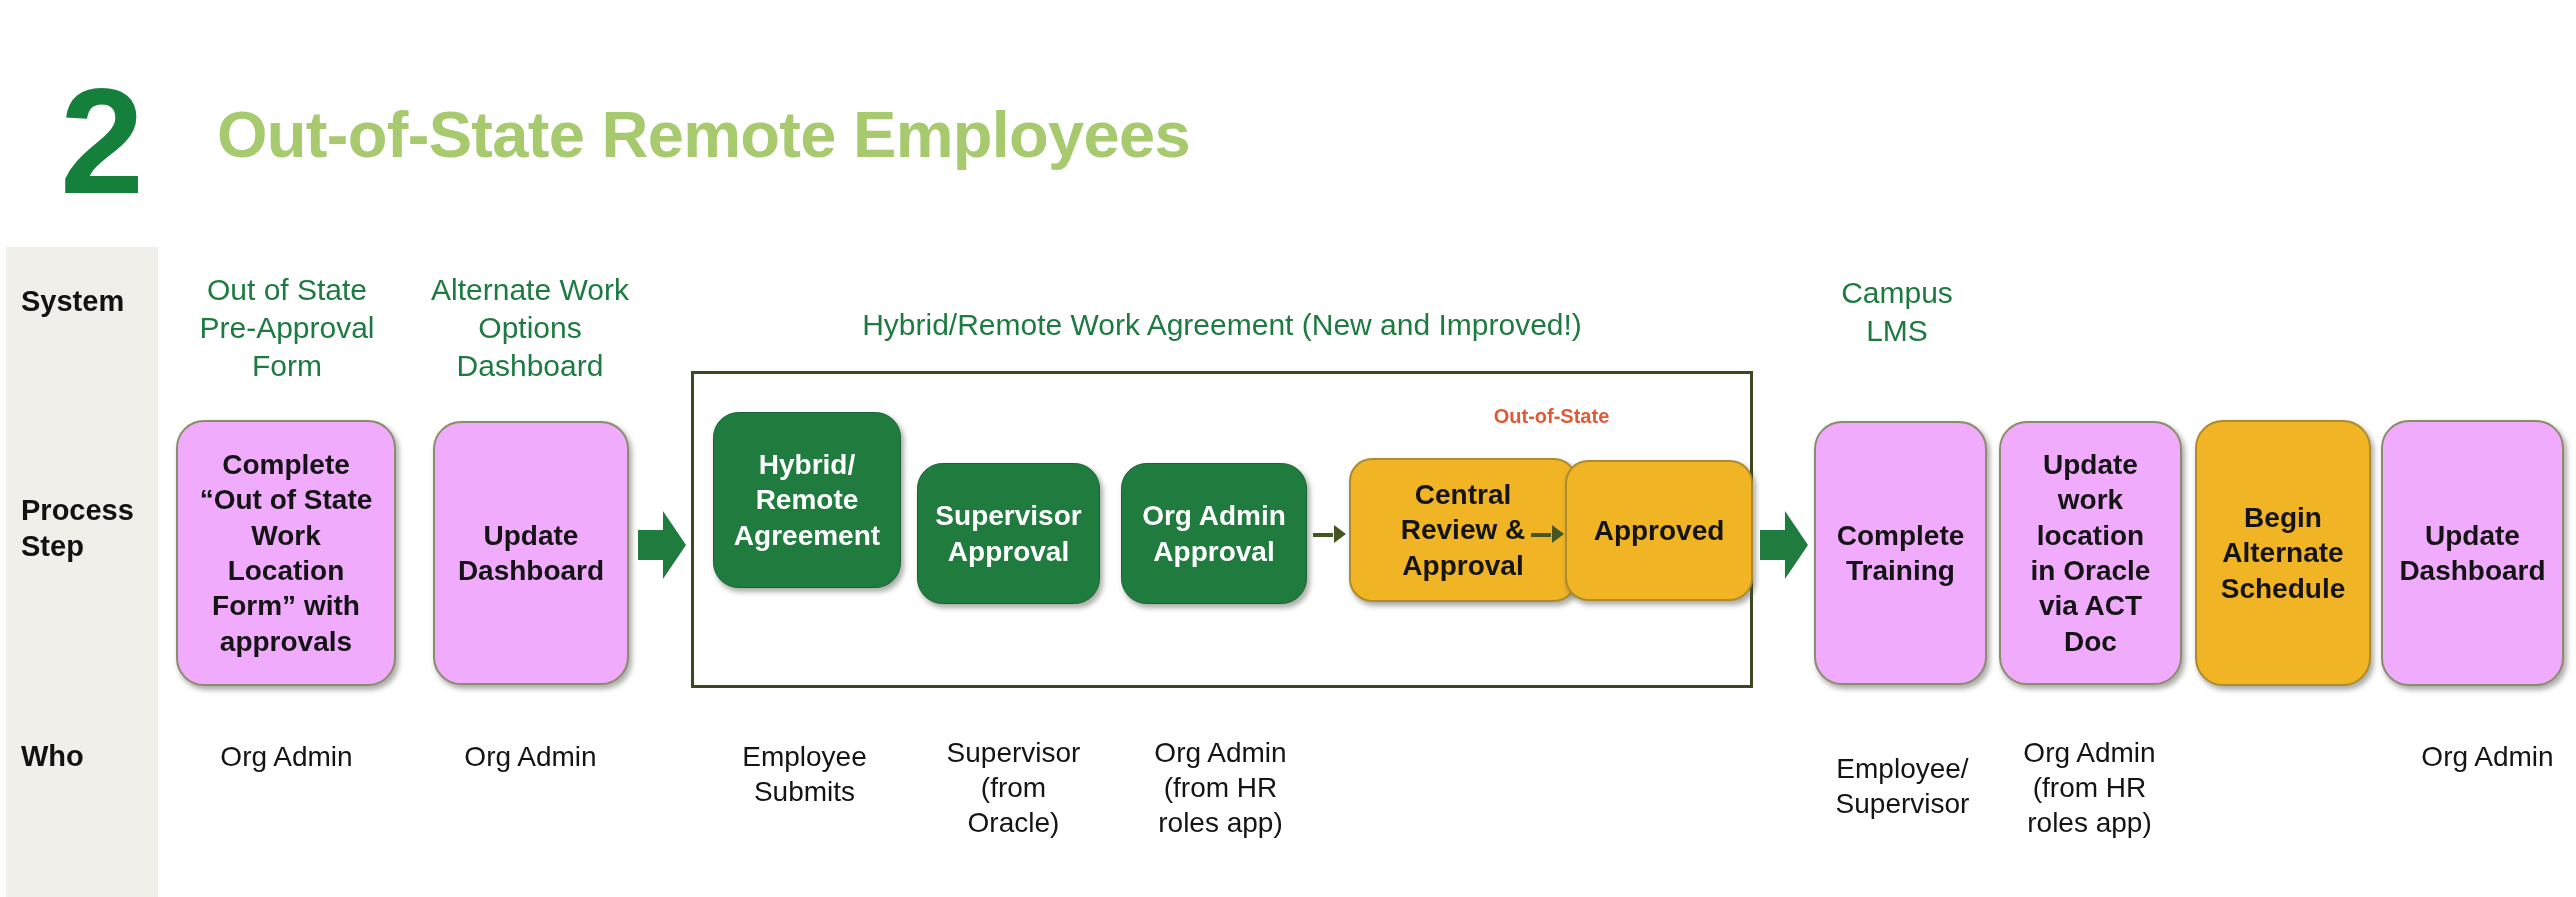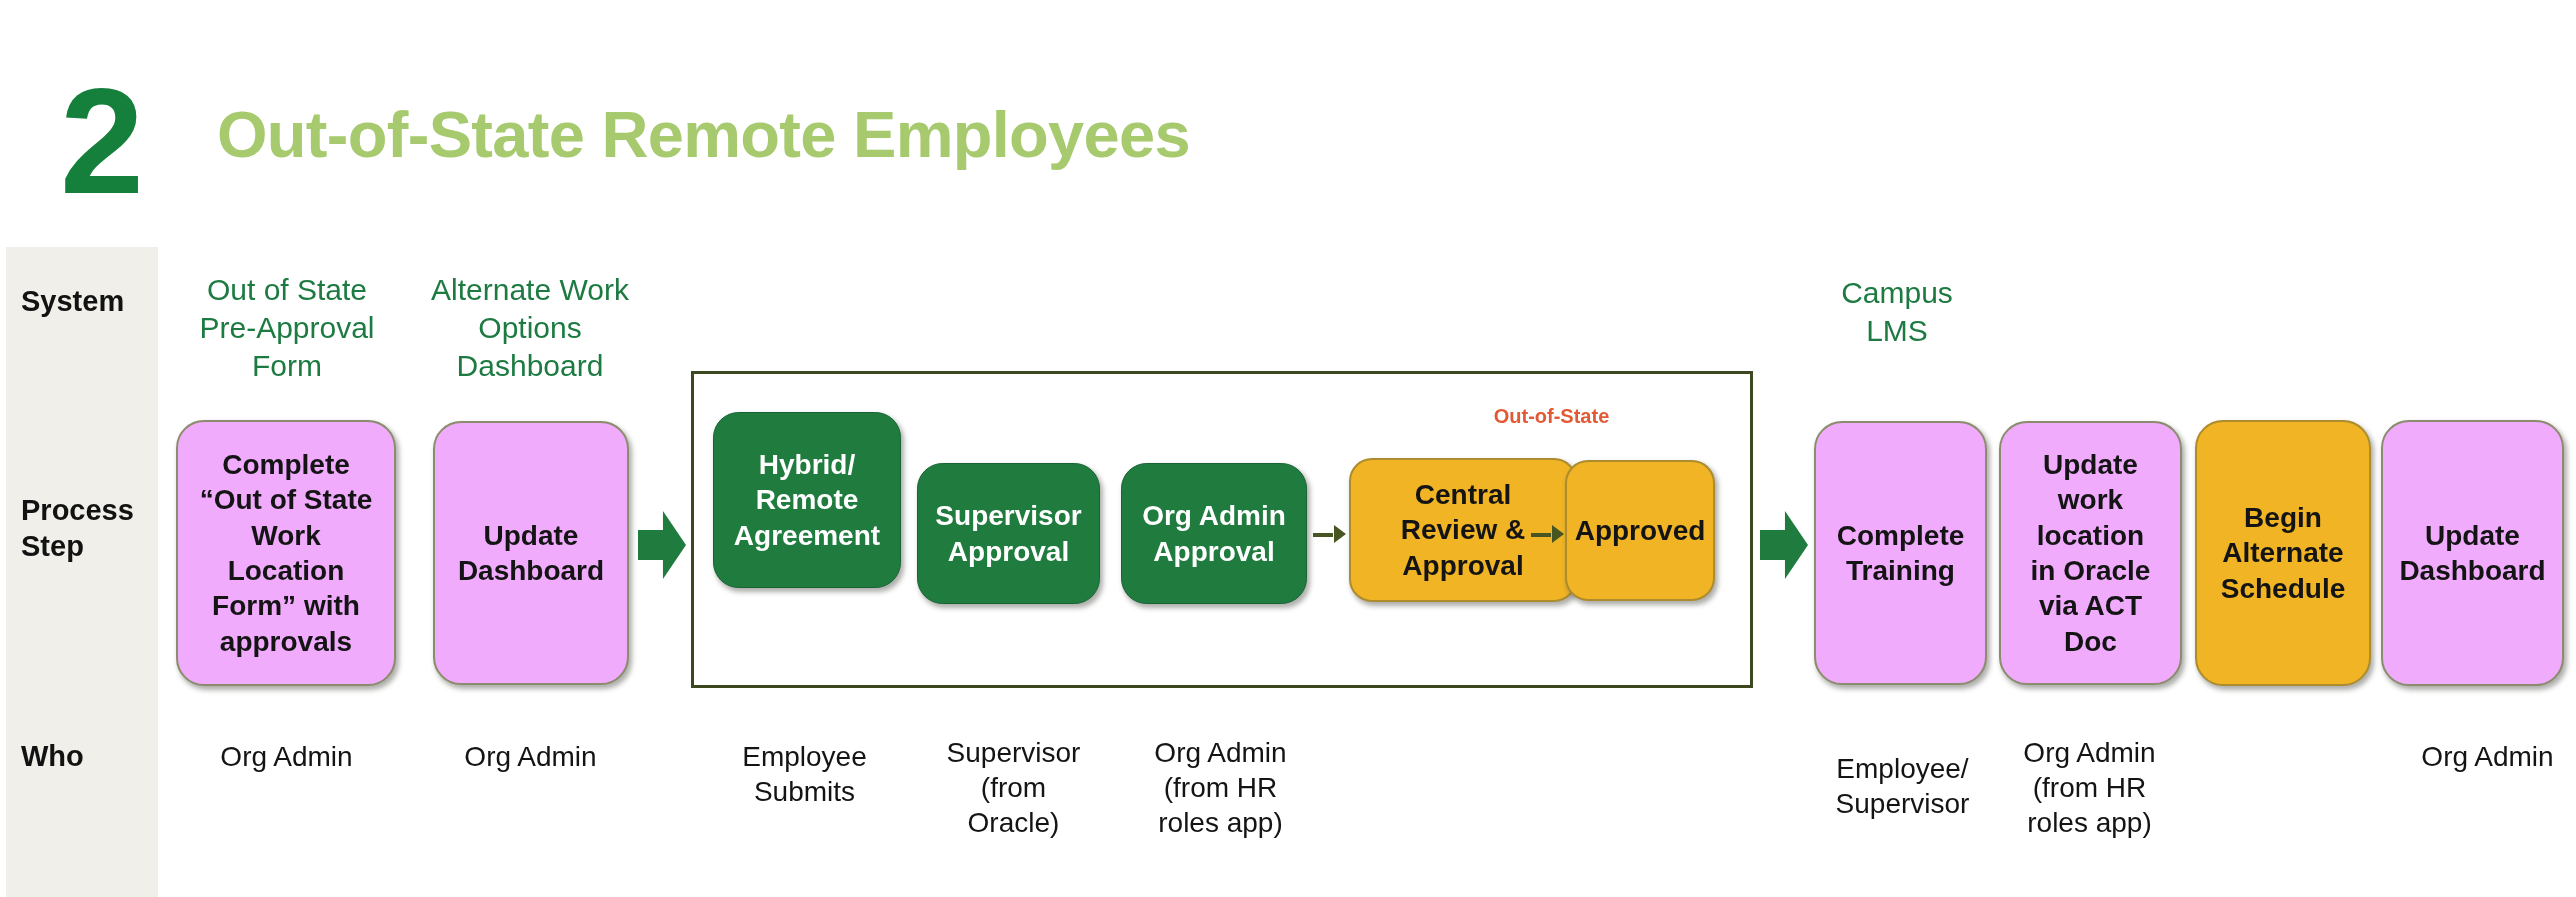--- a/index.html
+++ b/index.html
@@ -72,20 +72,21 @@
   <div class="row-label" style="top:492px;">Process
 Step</div>
   <div class="row-label" style="top:738px;">Who</div>
 
   <div class="sys-label" style="left:179px;top:271px;width:216px;">Out of State
 Pre-Approval
 Form</div>
   <div class="sys-label" style="left:422px;top:271px;width:216px;">Alternate Work
 Options
 Dashboard</div>
+  <div class="sys-label" style="left:760px;top:306px;width:924px;">Hybrid/Remote Work Agreement (New and Improved!)</div>
   <div class="sys-label" style="left:1789px;top:274px;width:216px;">Campus
 LMS</div>
 
   <div class="box beige" style="left:176px;top:420px;width:220px;height:266px;">Complete
 “Out of State
 Work
 Location
 Form” with
 approvals</div>
   <div class="box beige" style="left:433px;top:421px;width:196px;height:264px;">Update
@@ -111,21 +112,21 @@
 
   <div class="box yellow" style="left:1349px;top:458px;width:228px;height:144px;">Central
 Review &amp;
 Approval</div>
 
   <div class="small-arrow" style="left:1531px;top:524px;">
     <div class="shaft"></div>
     <div class="head"></div>
   </div>
 
-  <div class="box yellow" style="left:1565px;top:460px;width:150px;height:141px;">Approved</div>
+  <div class="box yellow" style="left:1565px;top:460px;width:188px;height:141px;">Approved</div>
 
   <div class="big-arrow" style="left:1760px;top:511px;"></div>
 
   <div class="box beige" style="left:1814px;top:421px;width:173px;height:264px;">Complete
 Training</div>
   <div class="box beige" style="left:1999px;top:421px;width:183px;height:264px;">Update
 work
 location
 in Oracle
 via ACT

